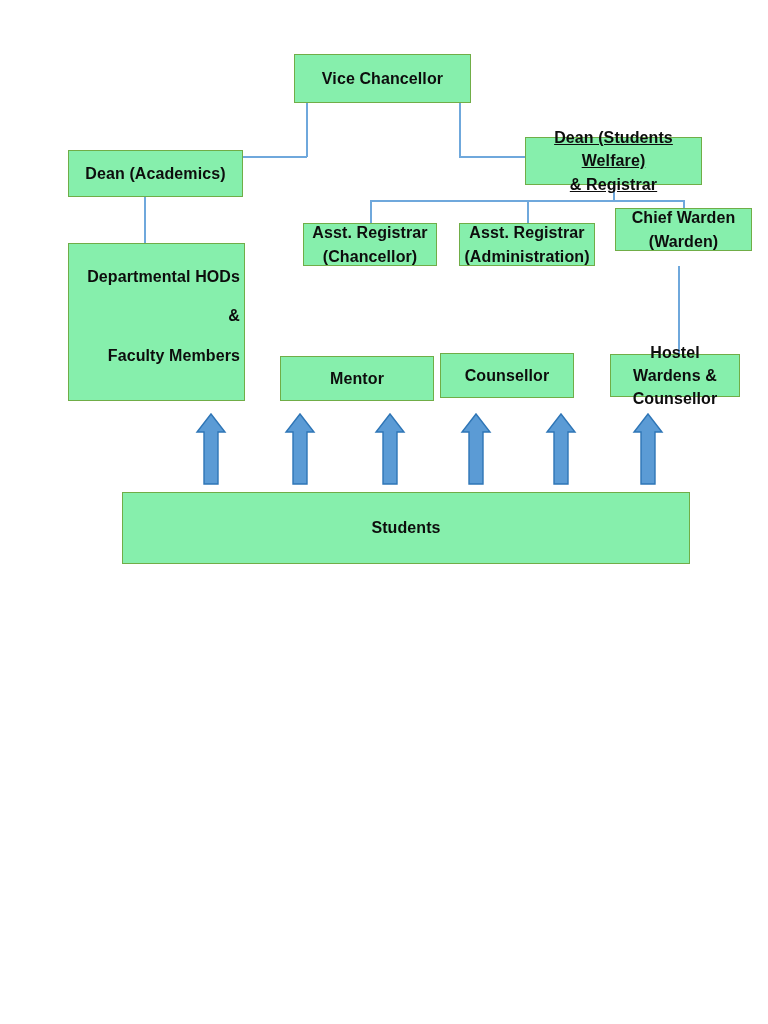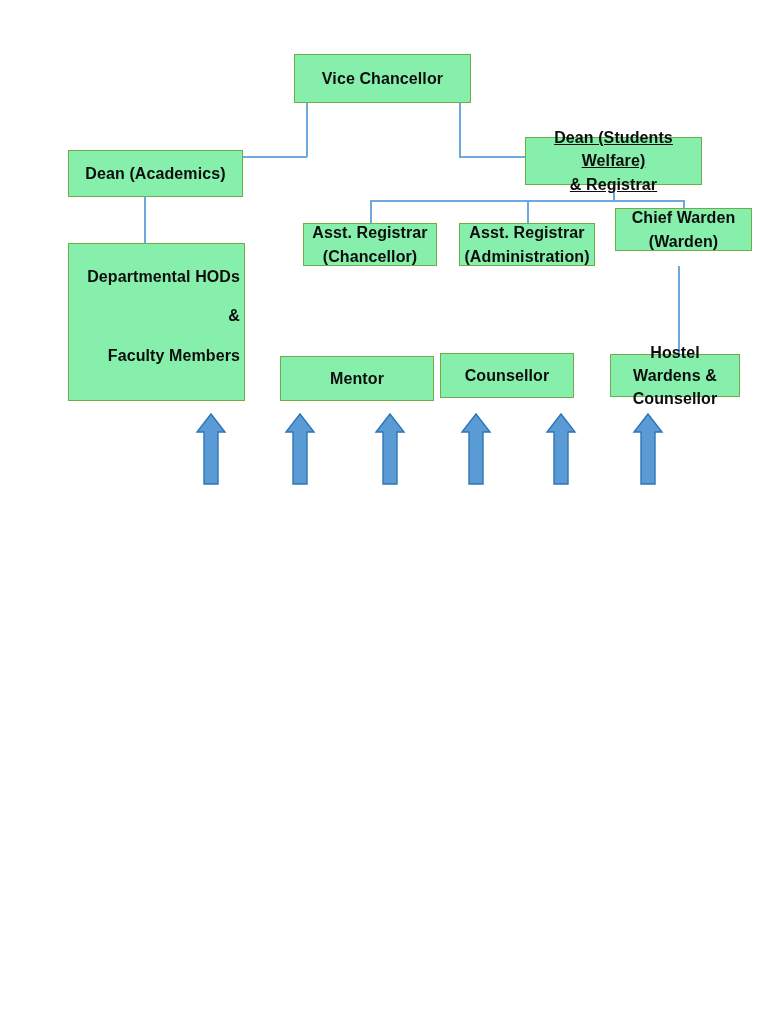--- a/index.html
+++ b/index.html
@@ -159,14 +159,17 @@
     <span class="label">Counsellor</span>
   </div>
 
   <div class="node" style="left:610px; top:354px; width:130px; height:43px;">
     <span class="label">
       <span>Hostel Wardens &amp;</span><br>
       <span>Counsellor</span>
     </span>
   </div>
 
+  <div class="node" style="left:122px; top:492px; width:568px; height:72px;">
+    <span class="label">Students</span>
+  </div>
 
 </div>
 
 </body></html>

